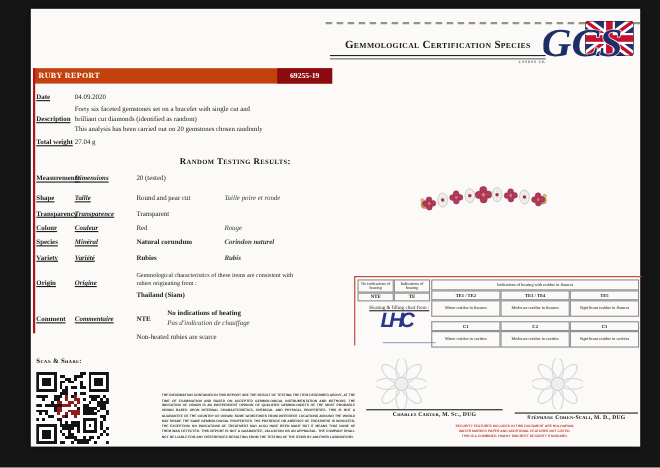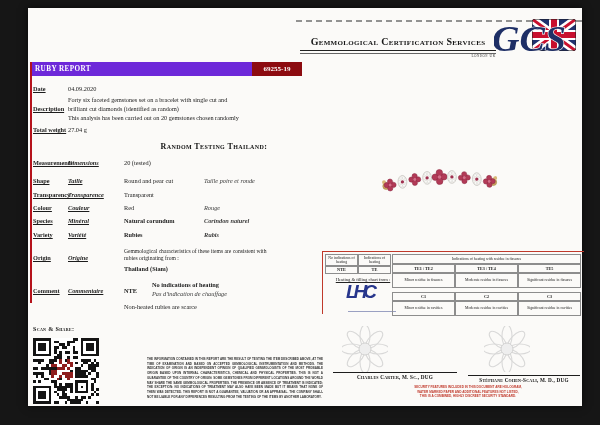--- a/index.html
+++ b/index.html
@@ -11,21 +11,21 @@
        border-top:2px dashed #3e3e3e;opacity:.55;}
   
   .org{position:absolute;left:272px;top:28px;width:196px;text-align:center;
        font-variant:small-caps;font-weight:600;font-size:10px;letter-spacing:.3px;color:#171717;white-space:nowrap;}
   .org-rule{position:absolute;left:272px;top:42px;width:196px;height:2px;
        border-top:1.4px solid #222;border-bottom:.6px solid #666;}
   .org-loc{position:absolute;left:272px;top:46px;width:196px;text-align:right;
        font-size:3.6px;letter-spacing:.6px;color:#333;font-variant:small-caps;}
   .logo{position:absolute;left:466px;top:5px;width:84px;height:52px;}
   
-  .bar{position:absolute;left:2px;top:54px;width:272px;height:14px;background:#6d28d9;
+  .bar{position:absolute;left:2px;top:54px;width:272px;height:14px;background:#c2410c;
        display:flex;align-items:center;}
   .bar-title{color:#fff;font-weight:bold;font-size:7.2px;letter-spacing:.4px;padding-left:5px;}
   .bar-no{position:absolute;right:0;top:0;bottom:0;width:50px;background:#8c0b10;color:#fff;
        font-weight:bold;font-size:7px;display:flex;align-items:center;justify-content:center;}
   .accent{position:absolute;left:2px;top:54px;width:2px;height:241px;background:#b5121b;}
   
   .lbl{position:absolute;font-size:6.3px;font-weight:bold;text-decoration:underline;
        white-space:nowrap;color:#1c1c1c;}
   .lblfr{position:absolute;font-size:6.3px;font-weight:bold;font-style:italic;
        text-decoration:underline;white-space:nowrap;color:#1c1c1c;}
@@ -93,21 +93,21 @@
       </g>
       <circle r="6" fill="#ececec" stroke="#c6c6c6" stroke-width="1"></circle>
     </g>
   </defs>
 </svg>
 
 <div class="doc">
 
   <div class="top-artifact"></div>
 
-  <div class="org">Gemmological Certification Services</div>
+  <div class="org">Gemmological Certification Species</div>
   <div class="org-rule"></div>
   <div class="org-loc">London UK</div>
 
   <svg class="logo" viewBox="0 0 84 52">
     <defs>
         <clipPath id="fclip">
           <rect x="38" y="6" width="44" height="32" rx="3"></rect>
         </clipPath>
       </defs>
     <g clip-path="url(#fclip)">
@@ -133,21 +133,21 @@
   <span class="val" style="left:40px;top:77px">04.09.2020</span>
 
   <span class="lbl" style="left:5px;top:97px">Description</span>
   <span class="desc-line" style="left:40px;top:88px">Forty six faceted gemstones set on a bracelet with single cut and</span>
   <span class="desc-line" style="left:40px;top:97px">brilliant cut diamonds (identified as random)</span>
   <span class="desc-line" style="left:40px;top:106px">This analysis has been carried out on 20 gemstones chosen randomly</span>
 
   <span class="lbl" style="left:5px;top:118px">Total weight</span>
   <span class="val" style="left:40px;top:118px">27.04 g</span>
 
-  <div class="results-title">Random Testing Thailand:</div>
+  <div class="results-title">Random Testing Results:</div>
 
   <span class="lbl" style="left:5px;top:151px">Measurements</span>
   <span class="lblfr" style="left:40px;top:151px">Dimensions</span>
   <span class="val" style="left:96px;top:151px">20 (tested)</span>
 
   <span class="lbl" style="left:5px;top:169px">Shape</span>
   <span class="lblfr" style="left:40px;top:169px">Taille</span>
   <span class="val" style="left:96px;top:169px">Round and pear cut</span>
   <span class="valfr" style="left:176px;top:169px">Taille poire et ronde</span>
 

